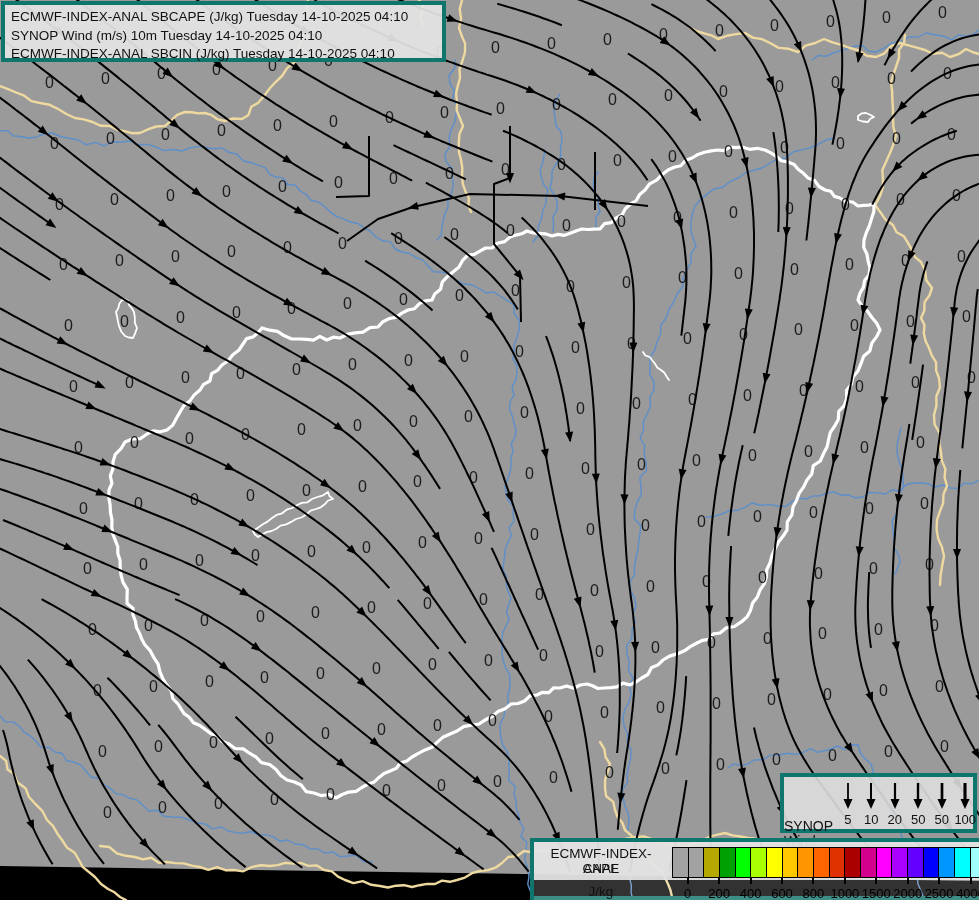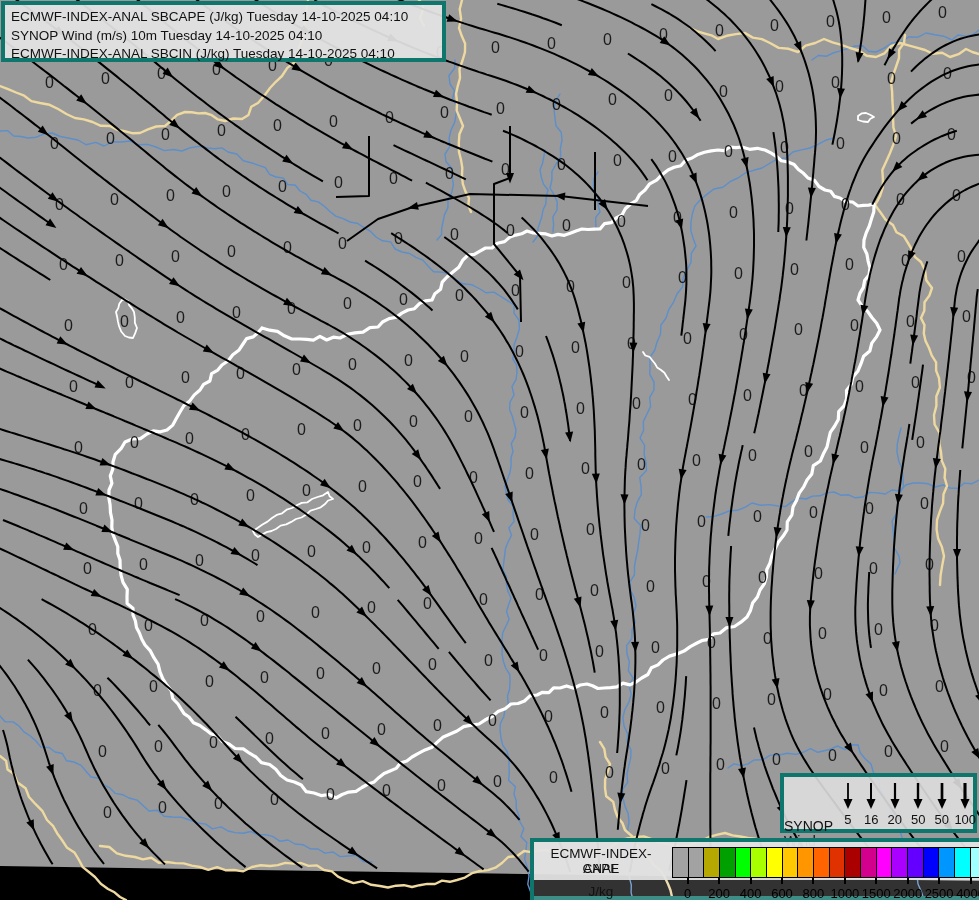--- a/index.html
+++ b/index.html
@@ -522,21 +522,21 @@
             <line x1="9" y1="4" x2="9" y2="22" stroke="#000" stroke-width="1.8"></line>
             <polygon points="4.5,20 13.5,20 9,30" fill="#000"></polygon>
           </svg>
           <span class="wlab">5</span>
         </div>
         <div class="wslot">
           <svg width="18" height="32">
             <line x1="9" y1="4" x2="9" y2="22" stroke="#000" stroke-width="2"></line>
             <polygon points="4.5,20 13.5,20 9,30" fill="#000"></polygon>
           </svg>
-          <span class="wlab">16</span>
+          <span class="wlab">10</span>
         </div>
         <div class="wslot">
           <svg width="18" height="32">
             <line x1="9" y1="4" x2="9" y2="22" stroke="#000" stroke-width="2.2"></line>
             <polygon points="4.5,20 13.5,20 9,30" fill="#000"></polygon>
           </svg>
           <span class="wlab">20</span>
         </div>
         <div class="wslot">
           <svg width="18" height="32">

